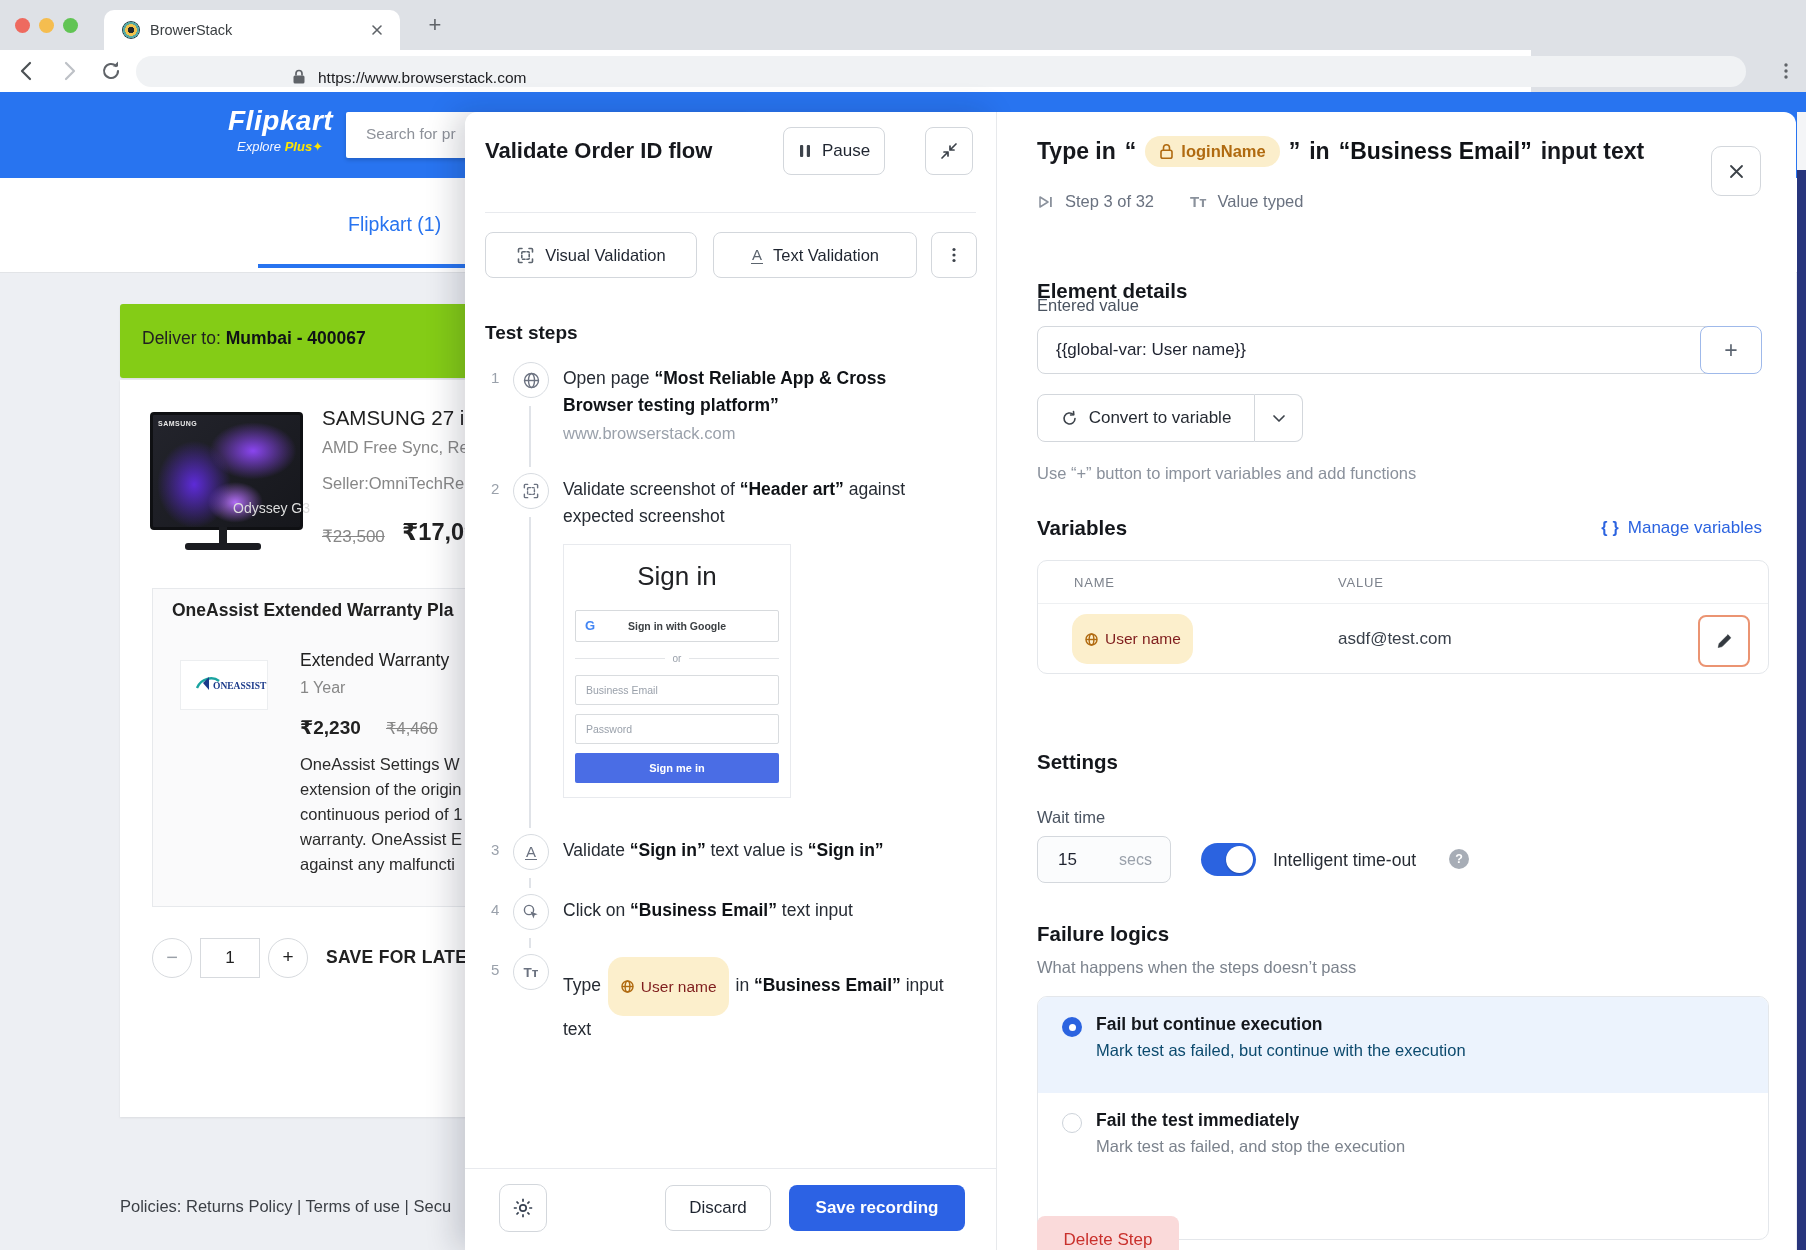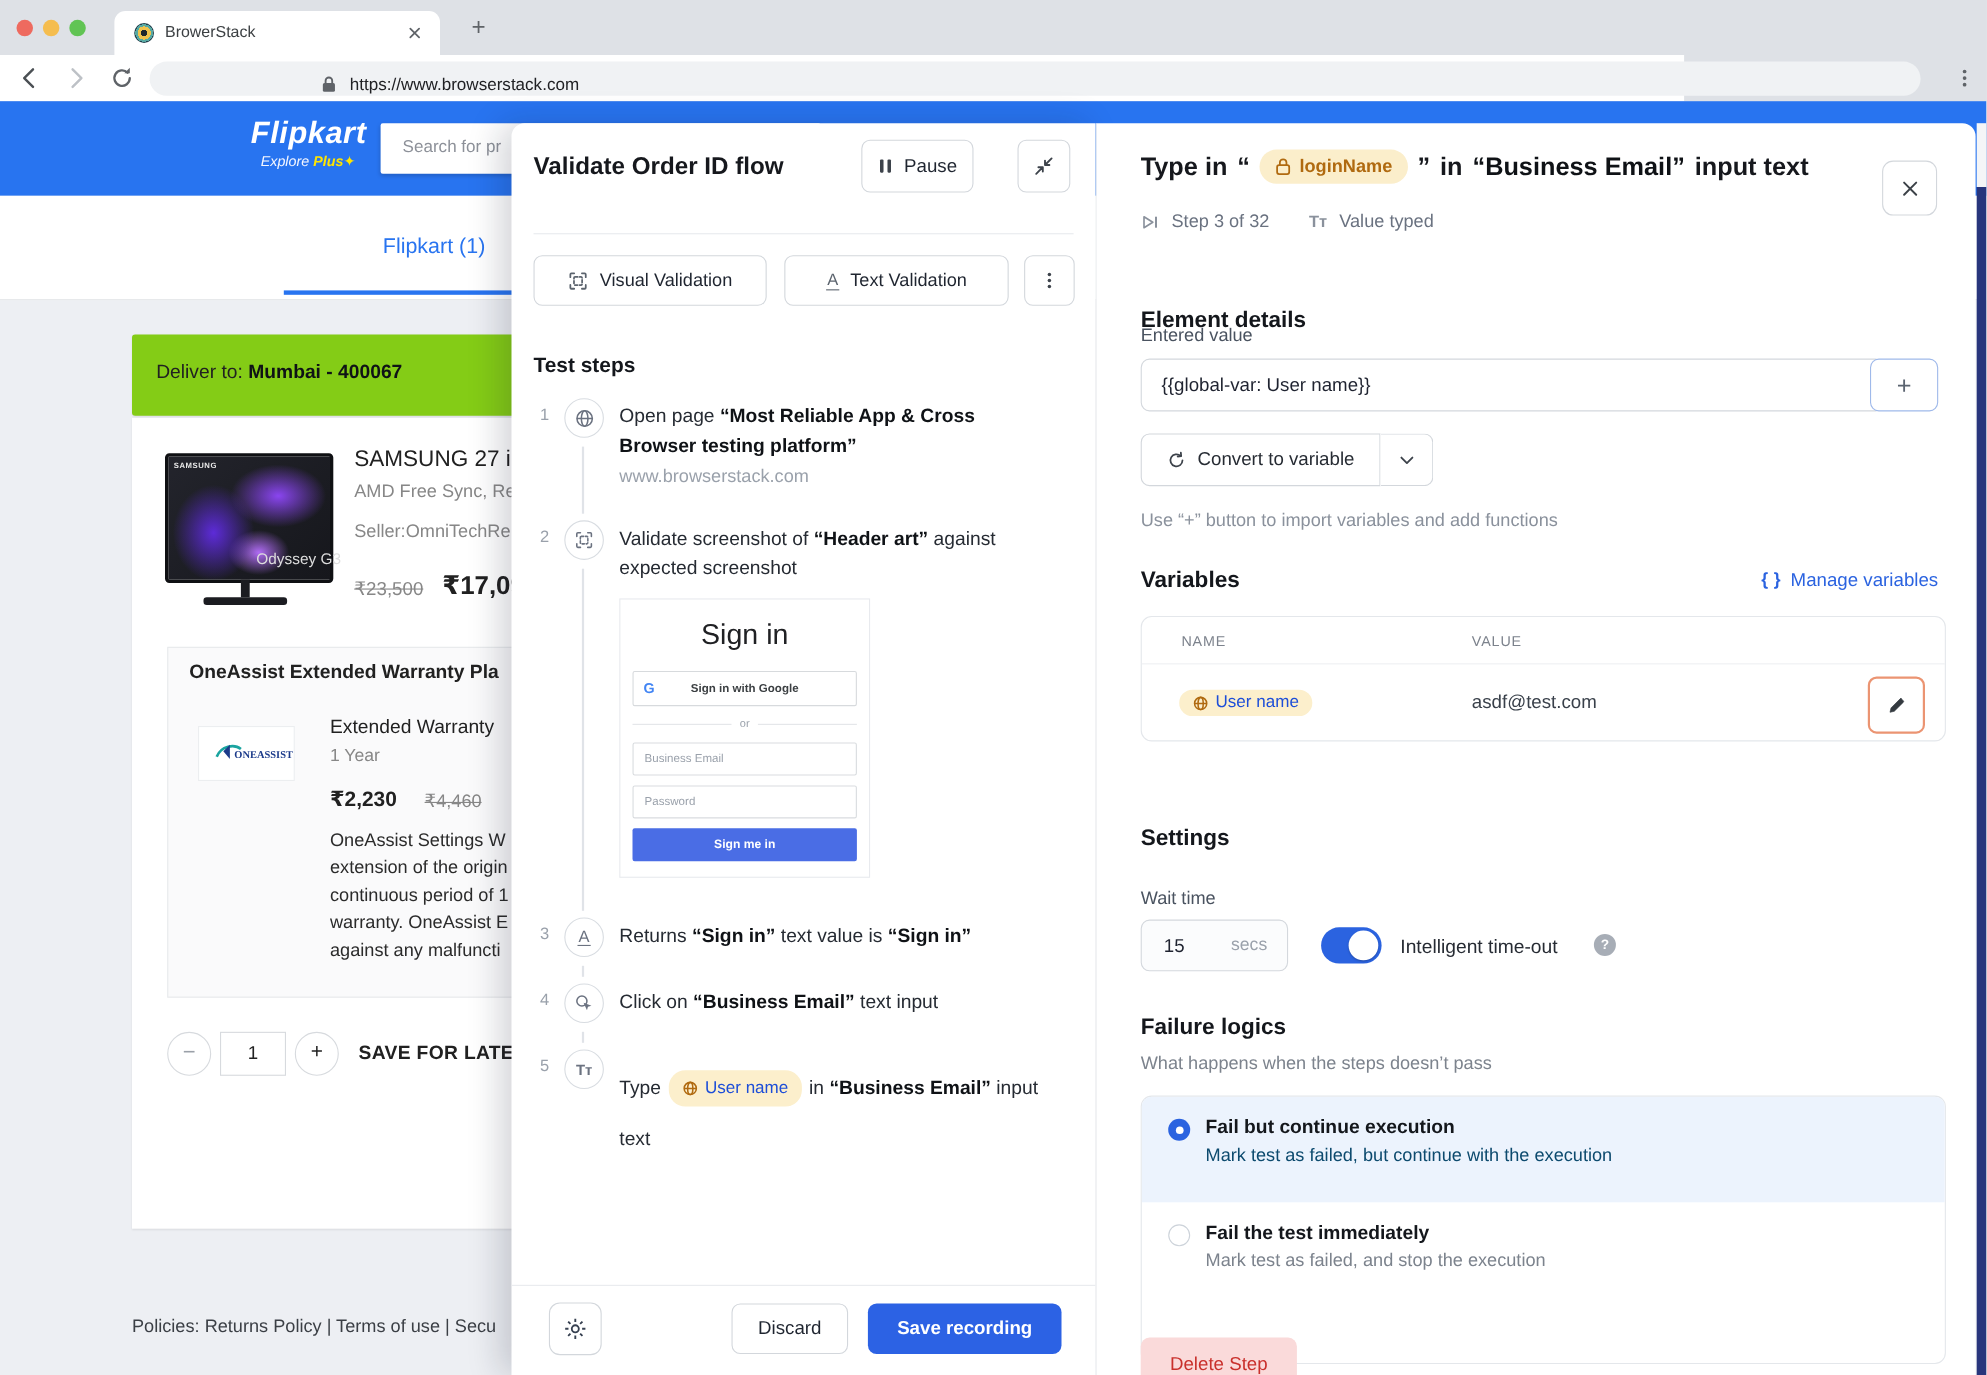--- a/index.html
+++ b/index.html
@@ -83,21 +83,21 @@
   .lp-steps-h{left:20px;top:210px;font-size:19px;font-weight:700;color:#14171c;}
   .steps{left:20px;top:250px;width:488px;}
   .step{display:flex;margin-bottom:30px;}
   .gutter{width:78px;flex:none;position:relative;}
   .num{position:absolute;left:6px;top:7px;font-size:15px;color:#9aa1ab;}
   .circ{position:absolute;left:28px;top:0;width:34px;height:34px;border:1.5px solid #d8dce1;border-radius:50%;background:#fff;display:flex;align-items:center;justify-content:center;color:#6b7280;z-index:2;}
   .sline{position:absolute;left:44px;top:44px;bottom:-24px;width:1.5px;background:#e0e3e8;}
   .scontent{flex:1;max-width:396px;}
   .stext{font-size:17.5px;line-height:27px;color:#262b33;padding-top:3px;}
   .ssub{font-size:16.5px;color:#9aa1ab;margin-top:5px;}
-  .var-badge{display:inline-flex;align-items:center;gap:6px;background:#fcefcc;border-radius:15px;padding:3px 12px;font-size:15.5px;color:#1d4ed8;vertical-align:middle;margin:16px 2px;}
+  .var-badge{display:inline-flex;align-items:center;gap:6px;background:#fcefcc;border-radius:15px;padding:16px 12px;font-size:15.5px;color:#7f1d1d;vertical-align:middle;margin:0 2px;}
   .thumb{width:228px;border:1px solid #e8eaee;background:#fff;margin:14px 0 6px;padding:10px 11px 14px;box-sizing:border-box;}
   .th-title{font-size:26px;color:#202124;text-align:center;margin:6px 0 18px;font-weight:400;}
   .gbtn{position:relative;height:30px;border:1px solid #d7dadd;border-radius:2px;display:flex;align-items:center;justify-content:center;font-size:10.5px;font-weight:700;color:#3c4043;}
   .gbtn .g{position:absolute;left:9px;top:7px;font-size:13px;font-weight:700;color:#4285F4;line-height:15px;}
   .orrow{display:flex;align-items:center;gap:8px;margin:11px 0;color:#9aa1ab;font-size:10px;}
   .orrow:before,.orrow:after{content:"";flex:1;height:1px;background:#e3e5e8;}
   .tinput{height:30px;border:1px solid #d9dcdf;border-radius:2px;display:flex;align-items:center;padding-left:10px;font-size:10.5px;color:#9aa1ab;margin-bottom:9px;box-sizing:border-box;}
   .tsubmit{height:30px;background:#4a6de5;border-radius:2px;color:#fff;font-size:11px;font-weight:700;display:flex;align-items:center;justify-content:center;margin-top:2px;}
   .lp-foot-div{left:0;top:1056px;width:531px;height:1px;background:#e8eaee;}
   .gearbtn{left:34px;top:1072px;width:48px;height:48px;border-radius:10px;font-size:24px;color:#374151;}
@@ -359,21 +359,21 @@
         </div>
         <div class="step">
           <div class="gutter">
             <span class="num">3</span>
             <span class="circ">
               <span style="font-size:15px;color:#6b7280;border-bottom:1.5px solid #6b7280;line-height:15px;padding:0 1px;">A</span>
             </span>
             <span class="sline"></span>
           </div>
           <div class="scontent">
-            <div class="stext"><span>Returns </span><b>“Sign in”</b><span> text value is </span><b>“Sign in”</b></div>
+            <div class="stext"><span>Validate </span><b>“Sign in”</b><span> text value is </span><b>“Sign in”</b></div>
           </div>
         </div>
         <div class="step">
           <div class="gutter">
             <span class="num">4</span>
             <span class="circ">
               <svg width="18" height="18" viewBox="0 0 18 18">
                 <circle cx="7" cy="7" r="4.6" fill="none" stroke="#6b7280" stroke-width="1.4"></circle>
                 <path d="M8.5 8.5l7.2 2.8-3.2.9-.9 3.2z" fill="#6b7280"></path>
               </svg>

